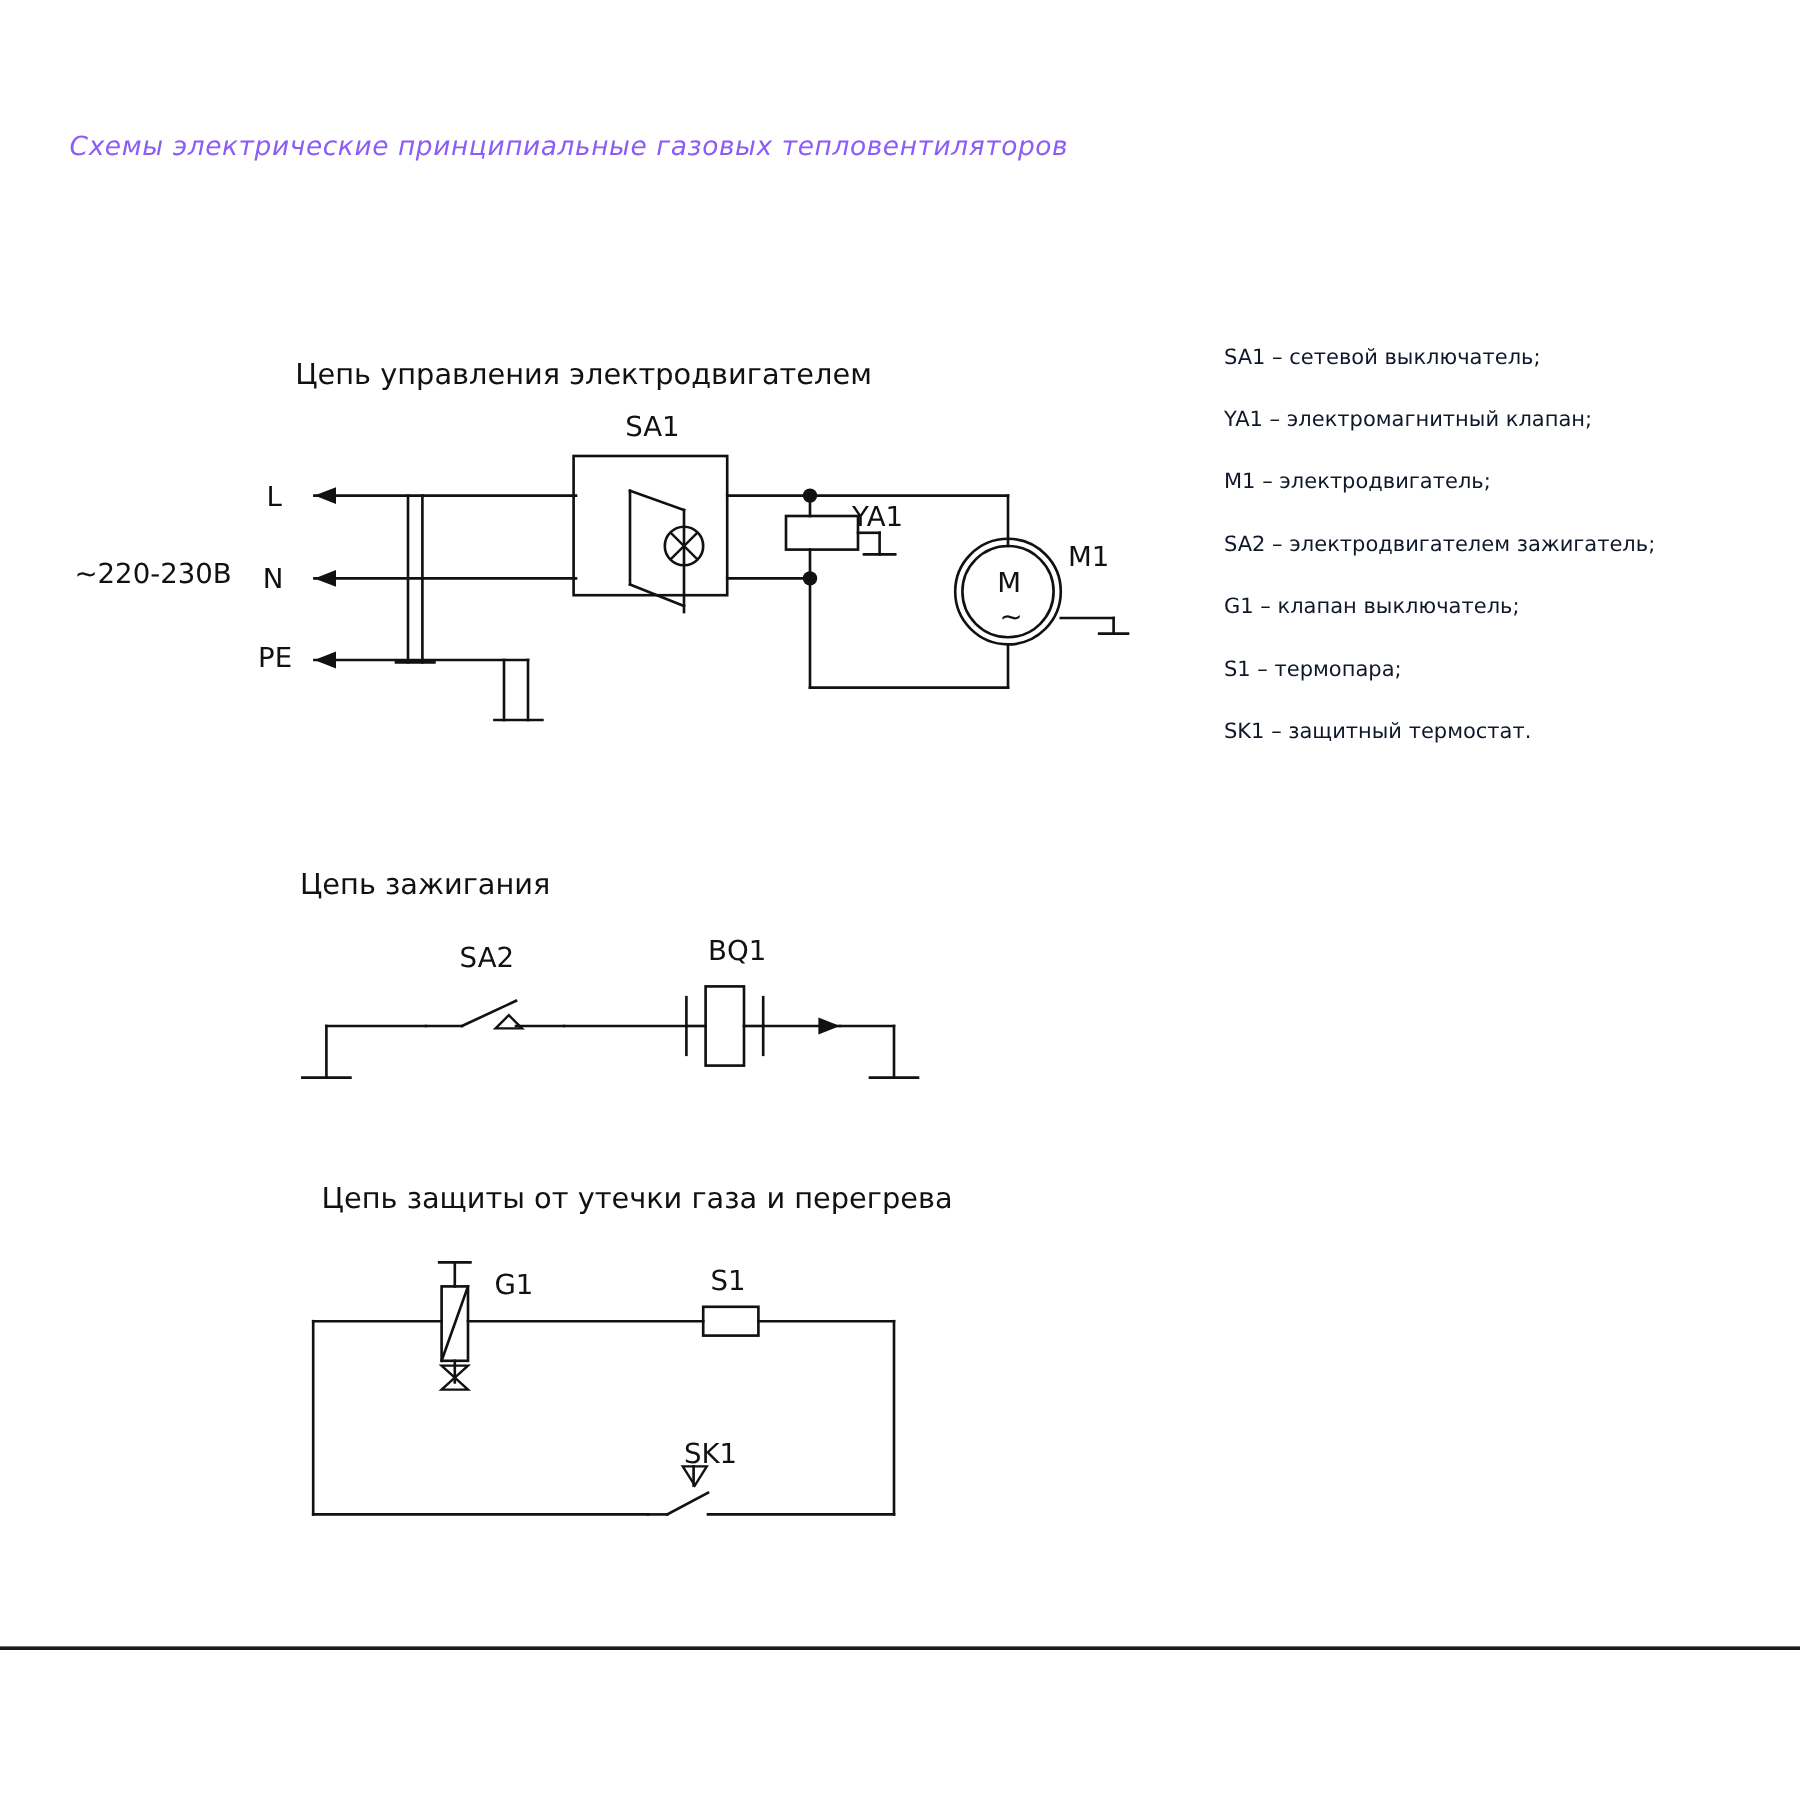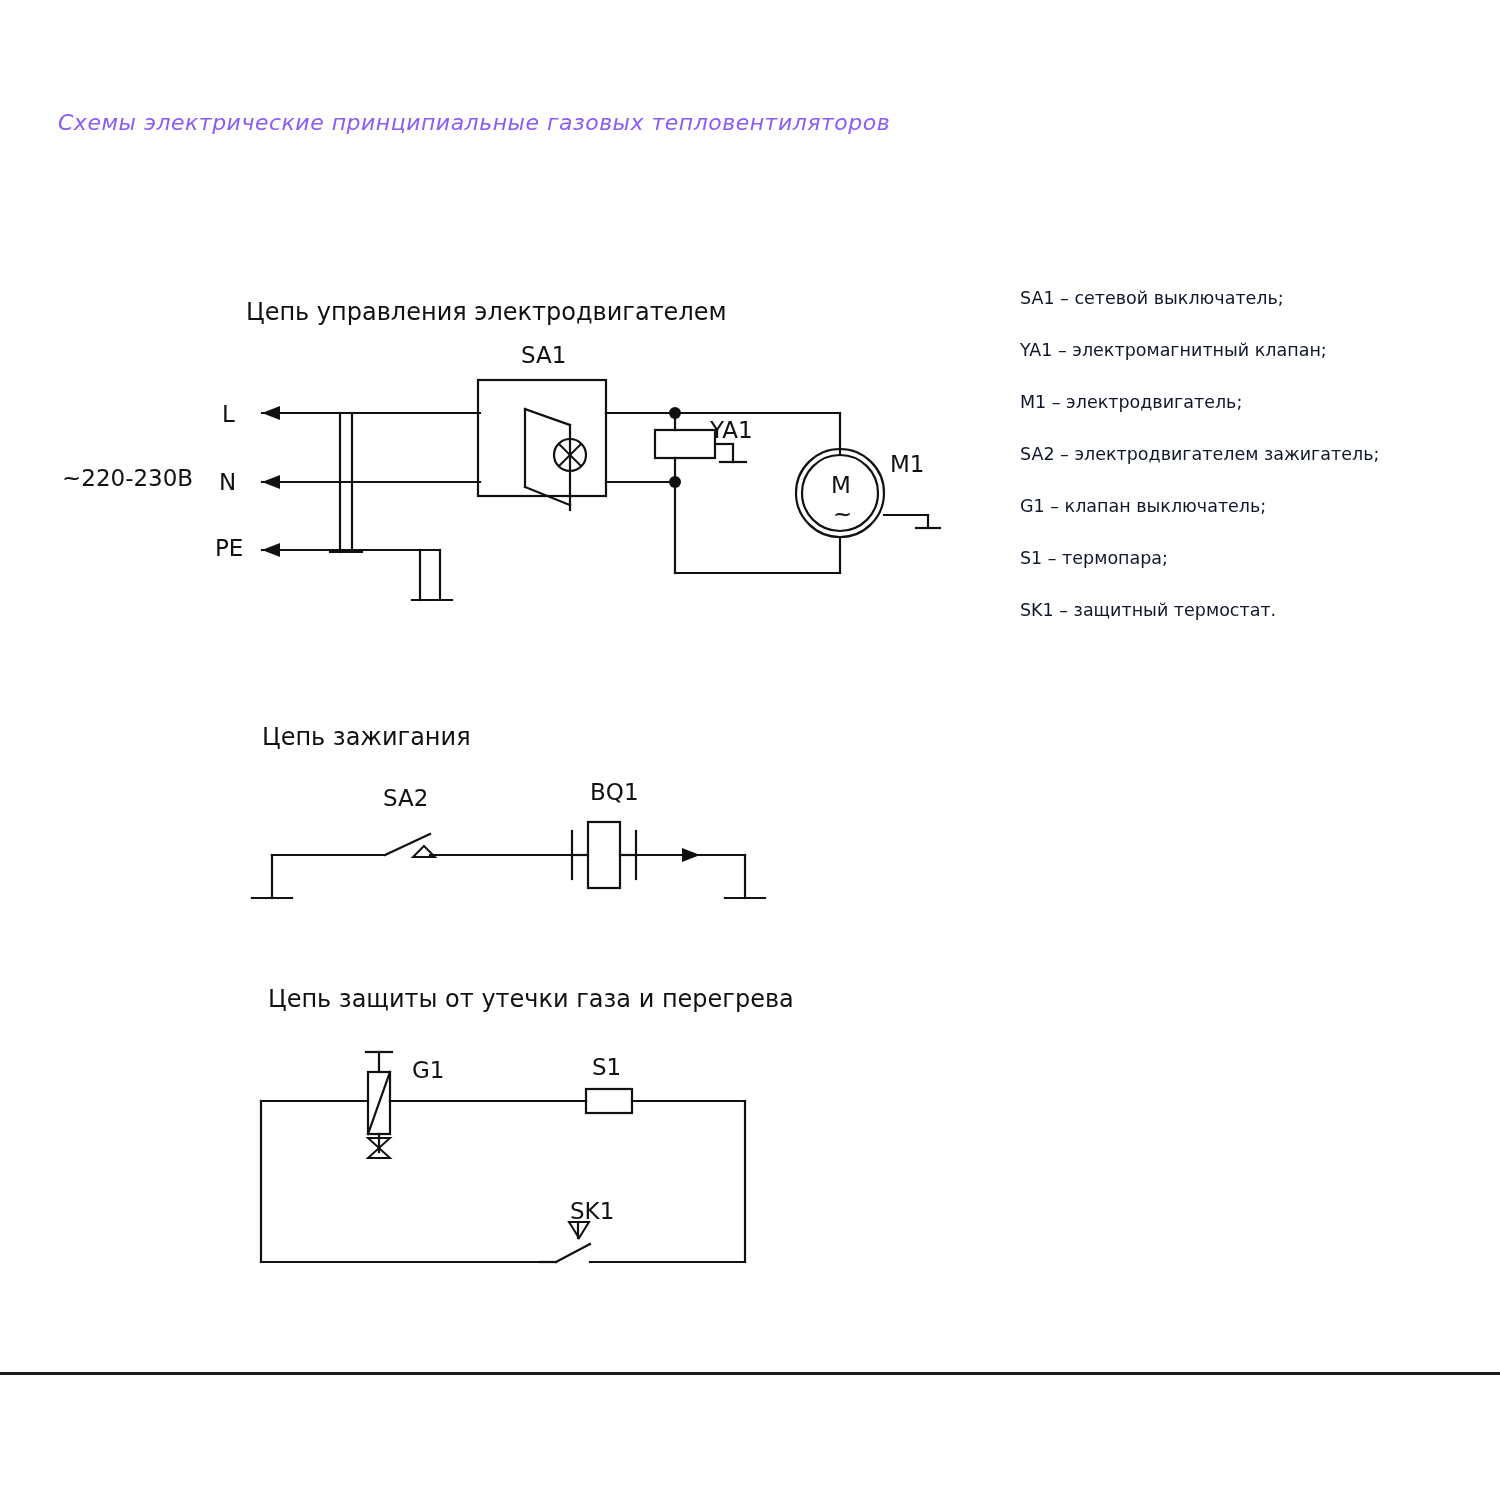--- a/index.html
+++ b/index.html
@@ -30,21 +30,21 @@
     white-space: nowrap;
     font-style: italic;
   }
   .section-title {
     position: absolute;
     font-size: 24px;
     color: #111;
     white-space: nowrap;
   }
   #t-motor { left: 246px; top: 278px; margin-top: 20px; }
-  #t-ign   { left: 262px; top: 723px; }
+  #t-ign   { left: 250px; top: 723px; }
   #t-prot  { left: 268px; top: 985px; text-align: center; }
 
   .legend {
     position: absolute;
     left: 1020px;
     top: 288px;
     width: 460px;
   }
   .legend-item {
     font-size: 17.5px;

